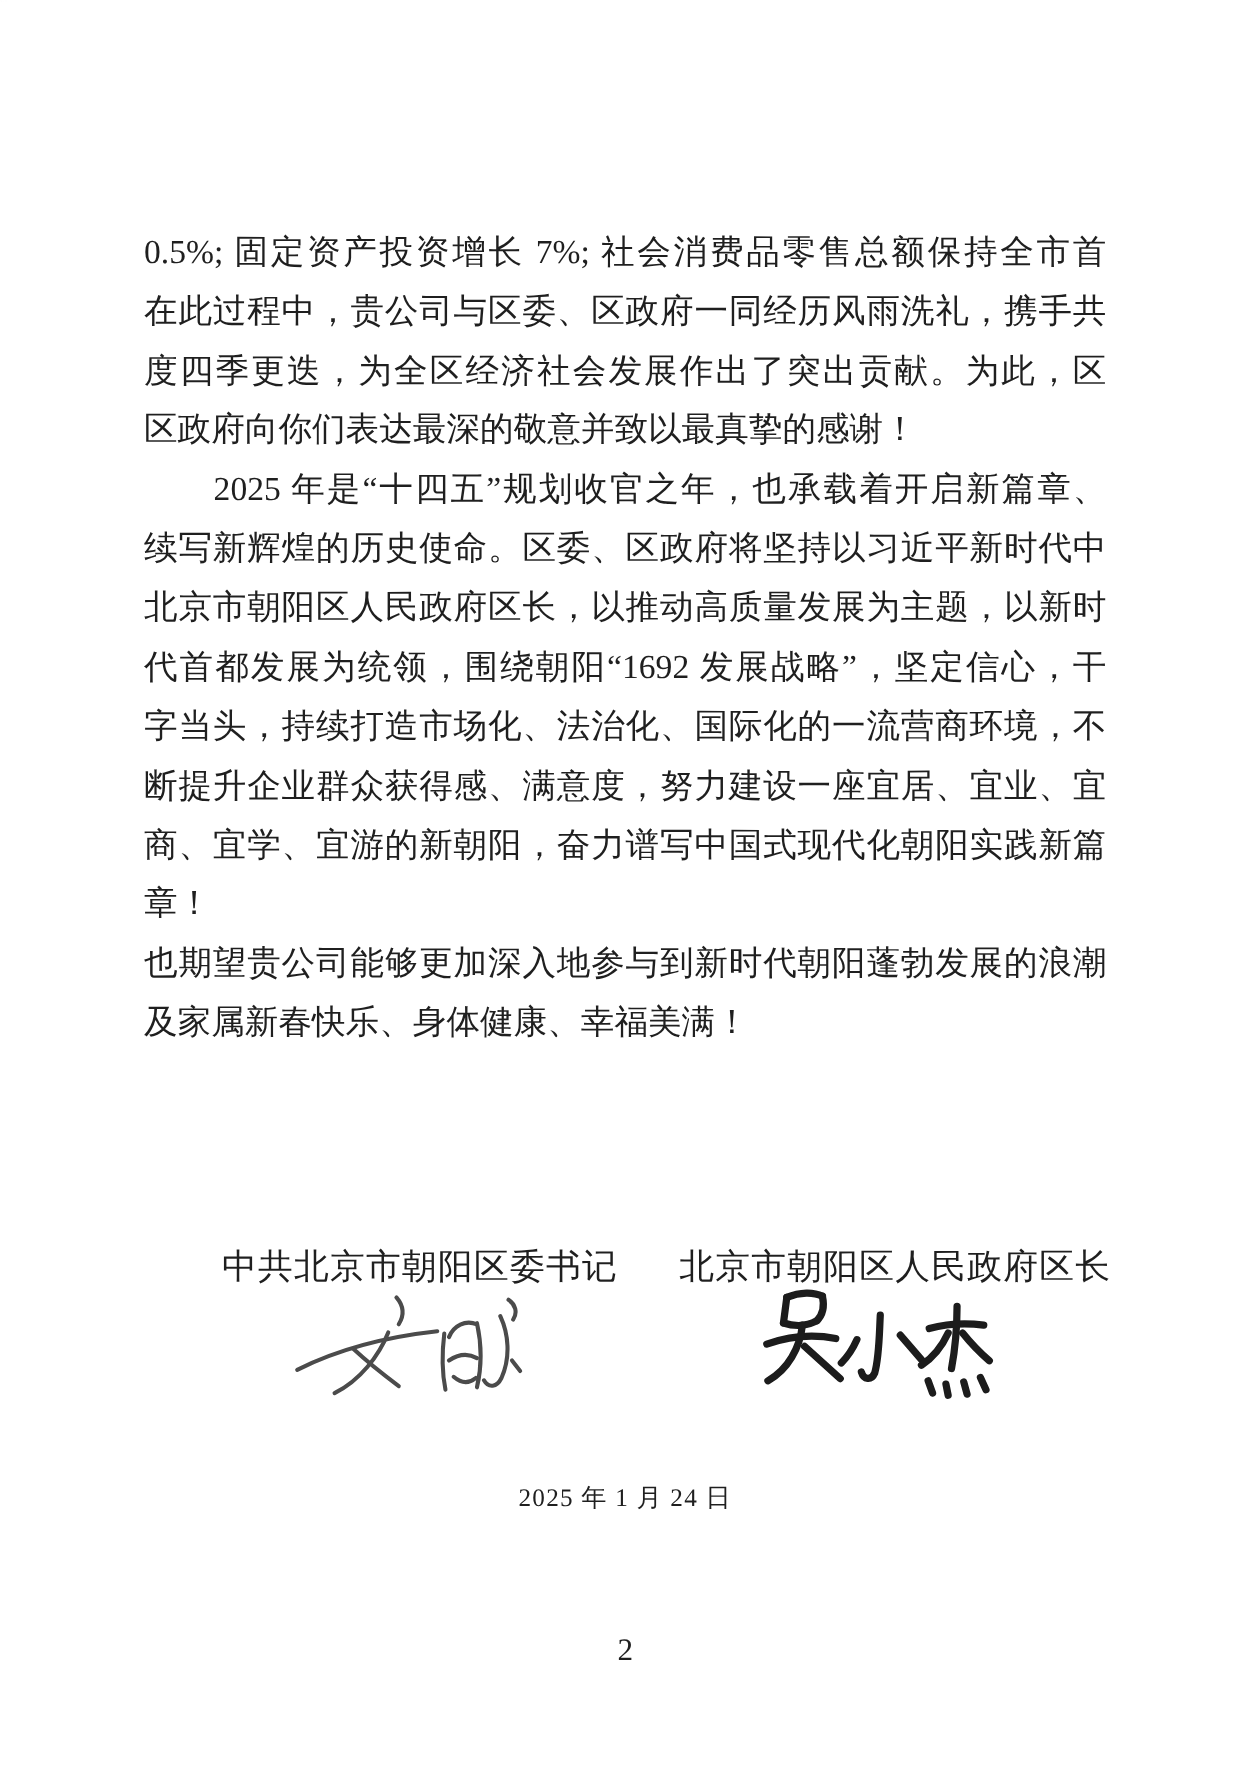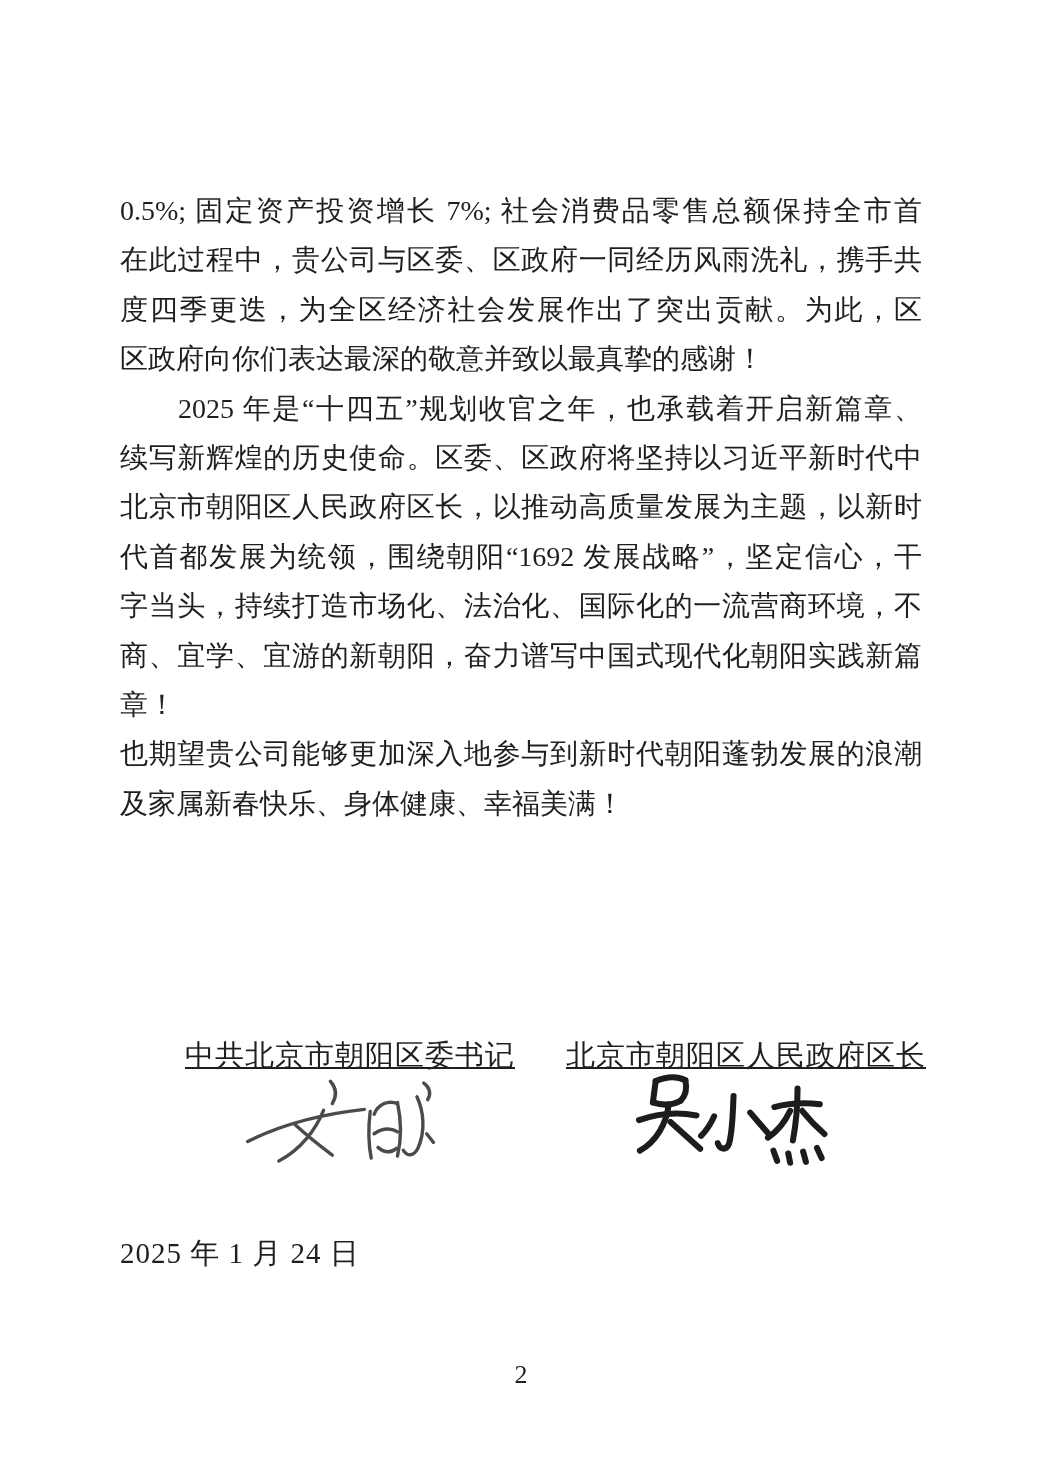--- a/index.html
+++ b/index.html
@@ -32,21 +32,20 @@
     white-space: normal;
   }
   .ln.ind { padding-left: 58px; }
   .ln.end { text-align-last: left; }
   .sig-title {
     position: absolute;
     top: 1036px;
     font-size: 29px;
     letter-spacing: 1px;
     white-space: nowrap;
-    text-decoration: underline;
   }
   .sig-title.left  { left: 185px; }
   .sig-title.right { left: 566px; }
   .sig {
     position: absolute;
   }
   .sig-left  { left: 236px; top: 1064px; width: 214px; height: 120px; }
   .sig-right { left: 626px; top: 1058px; width: 204px; height: 126px; }
   .sig path {
     fill: none;
@@ -60,22 +59,22 @@
     opacity: 0.01;
     font-size: 2px;
     left: 0; top: 0;
     pointer-events: none;
   }
   .date-line {
     position: absolute;
     top: 1234px;
     left: 120px;
     width: 802px;
-    text-align: left;
-    font-size: 29px;
+    text-align: center;
+    font-size: 21px;
     letter-spacing: 1px;
   }
   .page-num {
     position: absolute;
     top: 1360px;
     left: 0;
     width: 100%;
     text-align: center;
     font-size: 26px;
   }
@@ -88,20 +87,21 @@
   <div class="body-text">
     <div class="ln">0.5%; 固定资产投资增长 7%; 社会消费品零售总额保持全市首位。</div>
     <div class="ln">在此过程中，贵公司与区委、区政府一同经历风雨洗礼，携手共</div>
     <div class="ln">度四季更迭，为全区经济社会发展作出了突出贡献。为此，区委、</div>
     <div class="ln end">区政府向你们表达最深的敬意并致以最真挚的感谢！</div>
     <div class="ln ind">2025 年是“十四五”规划收官之年，也承载着开启新篇章、</div>
     <div class="ln">续写新辉煌的历史使命。区委、区政府将坚持以习近平新时代中</div>
     <div class="ln">北京市朝阳区人民政府区长，以推动高质量发展为主题，以新时</div>
     <div class="ln">代首都发展为统领，围绕朝阳“1692 发展战略”，坚定信心，干</div>
     <div class="ln">字当头，持续打造市场化、法治化、国际化的一流营商环境，不</div>
+    <div class="ln">断提升企业群众获得感、满意度，努力建设一座宜居、宜业、宜</div>
     <div class="ln">商、宜学、宜游的新朝阳，奋力谱写中国式现代化朝阳实践新篇</div>
     <div class="ln end">章！</div>
     <div class="ln">也期望贵公司能够更加深入地参与到新时代朝阳蓬勃发展的浪潮</div>
     <div class="ln end">及家属新春快乐、身体健康、幸福美满！</div>
   </div>
 
   <div class="sig-title left">中共北京市朝阳区委书记</div>
   <div class="sig-title right">北京市朝阳区人民政府区长</div>
 
   <svg class="sig sig-left" viewBox="0 0 220 120" aria-hidden="true">

